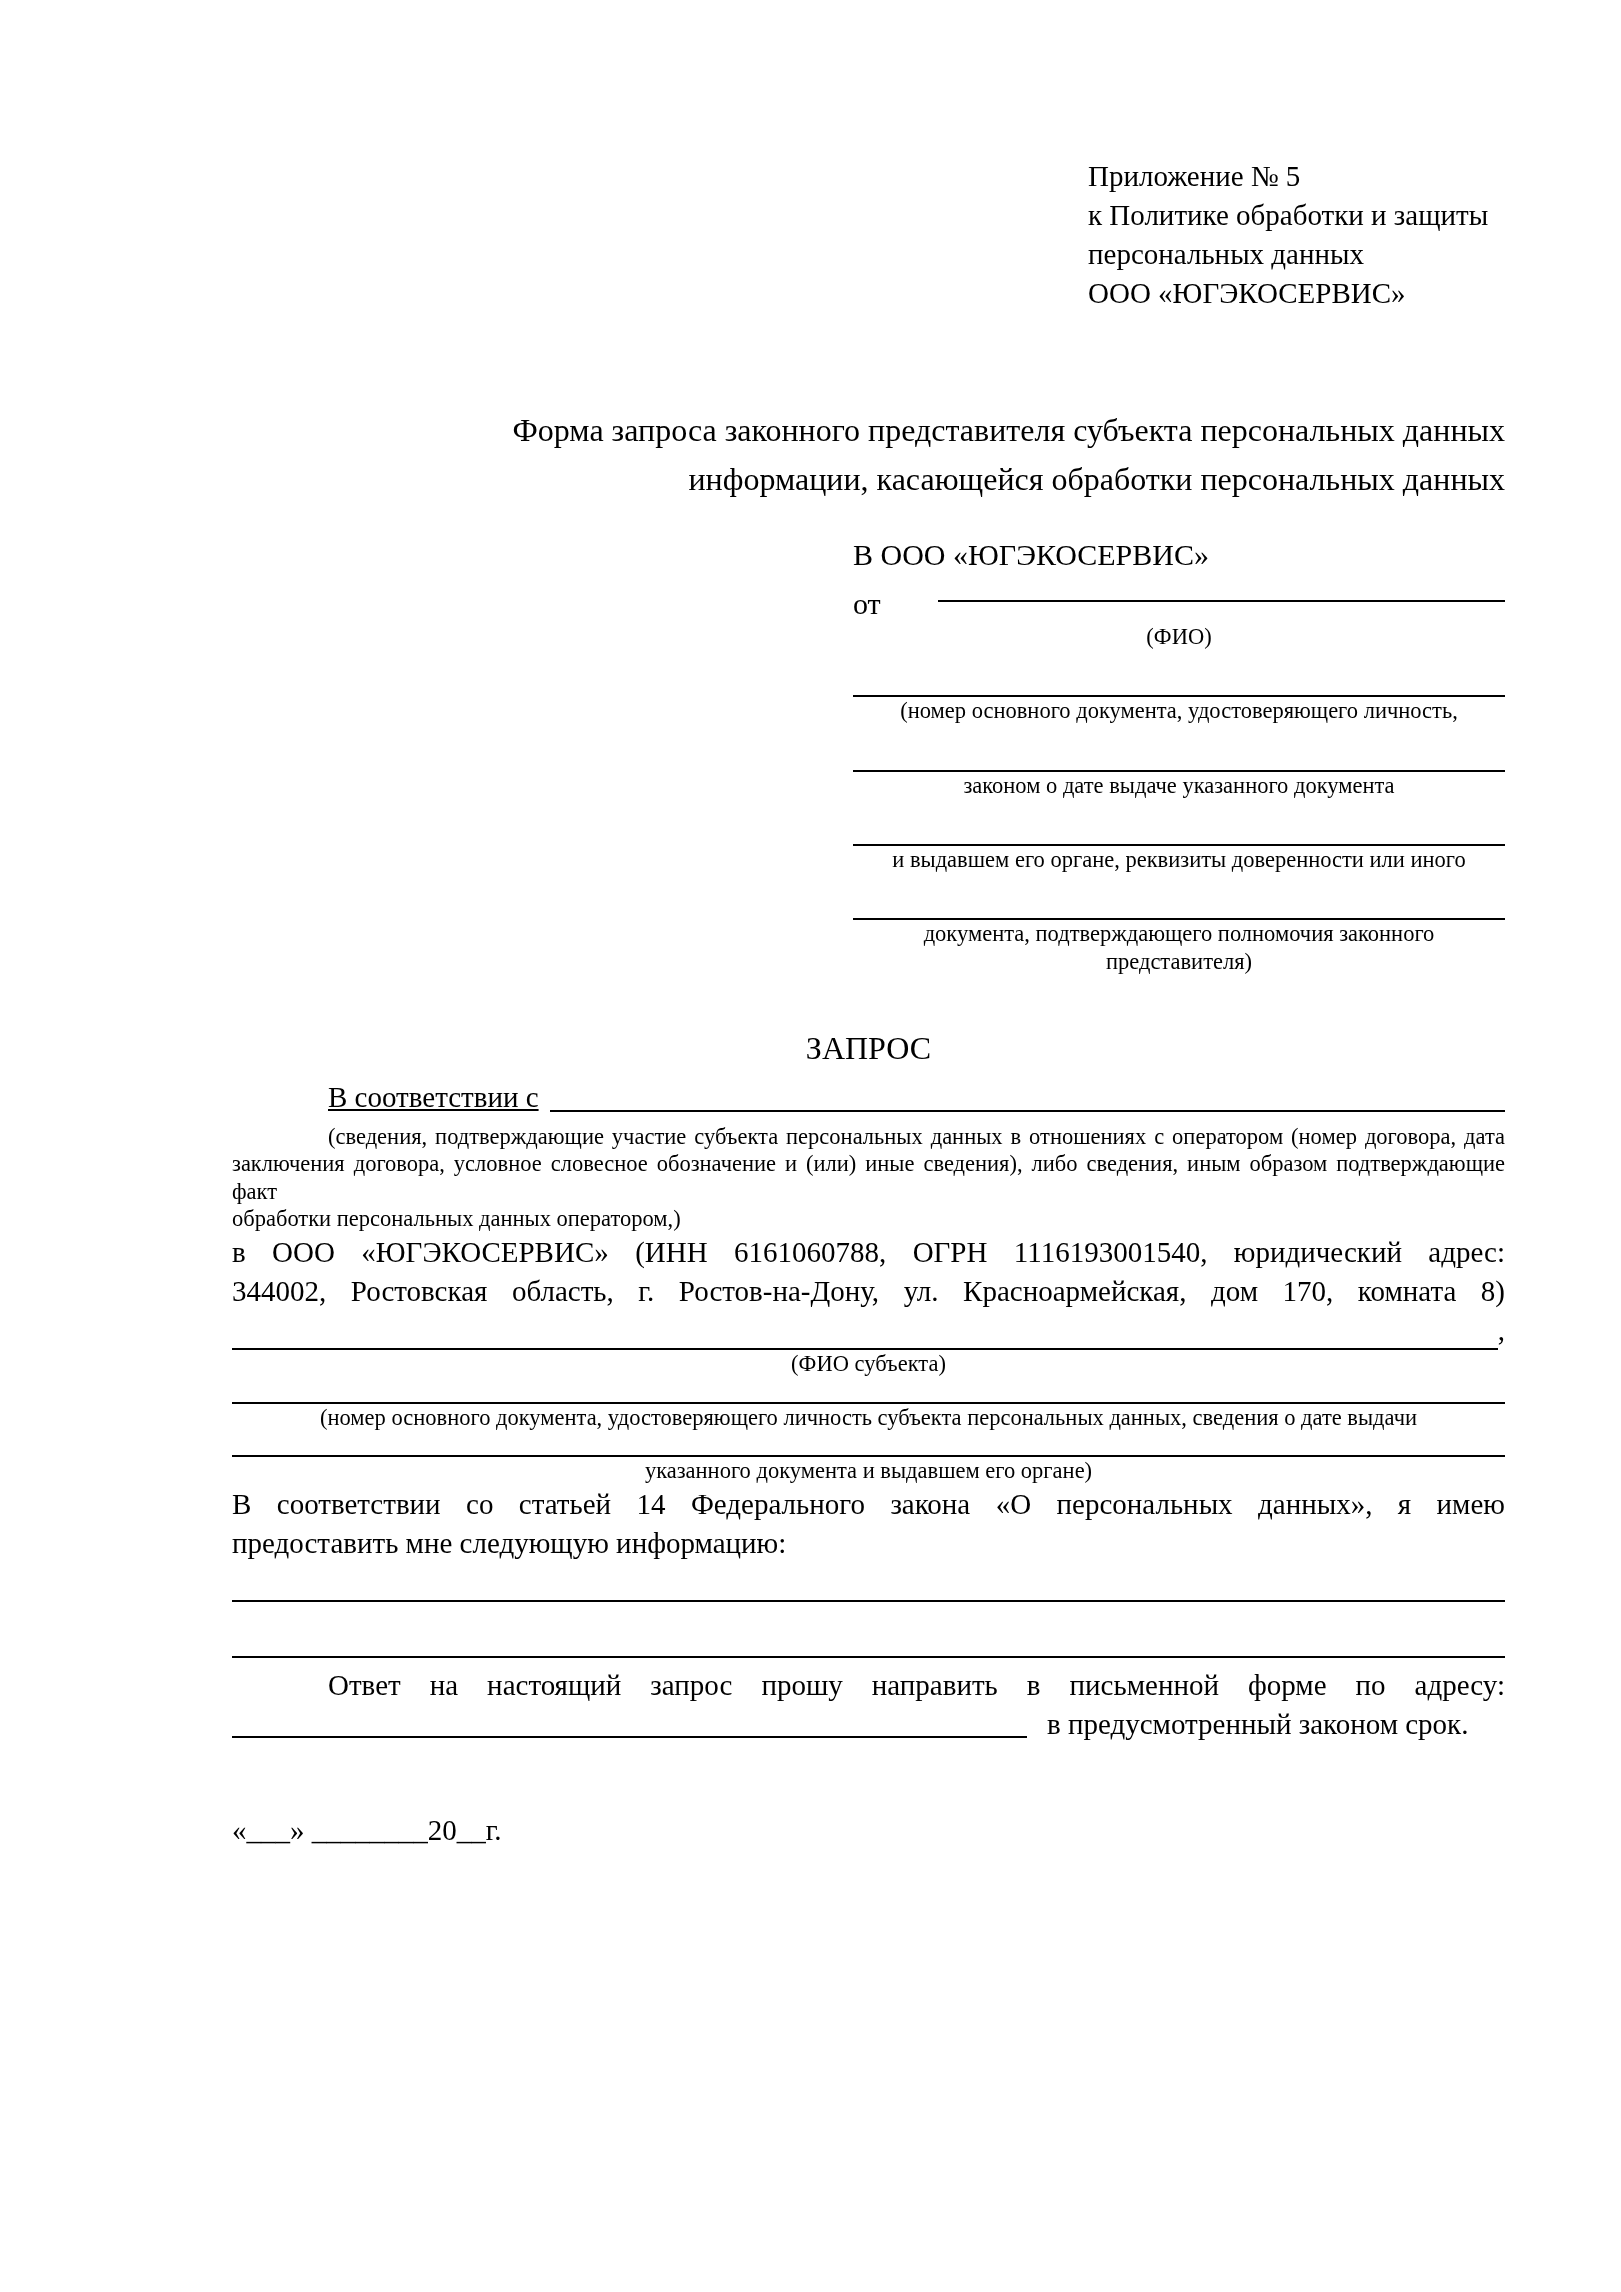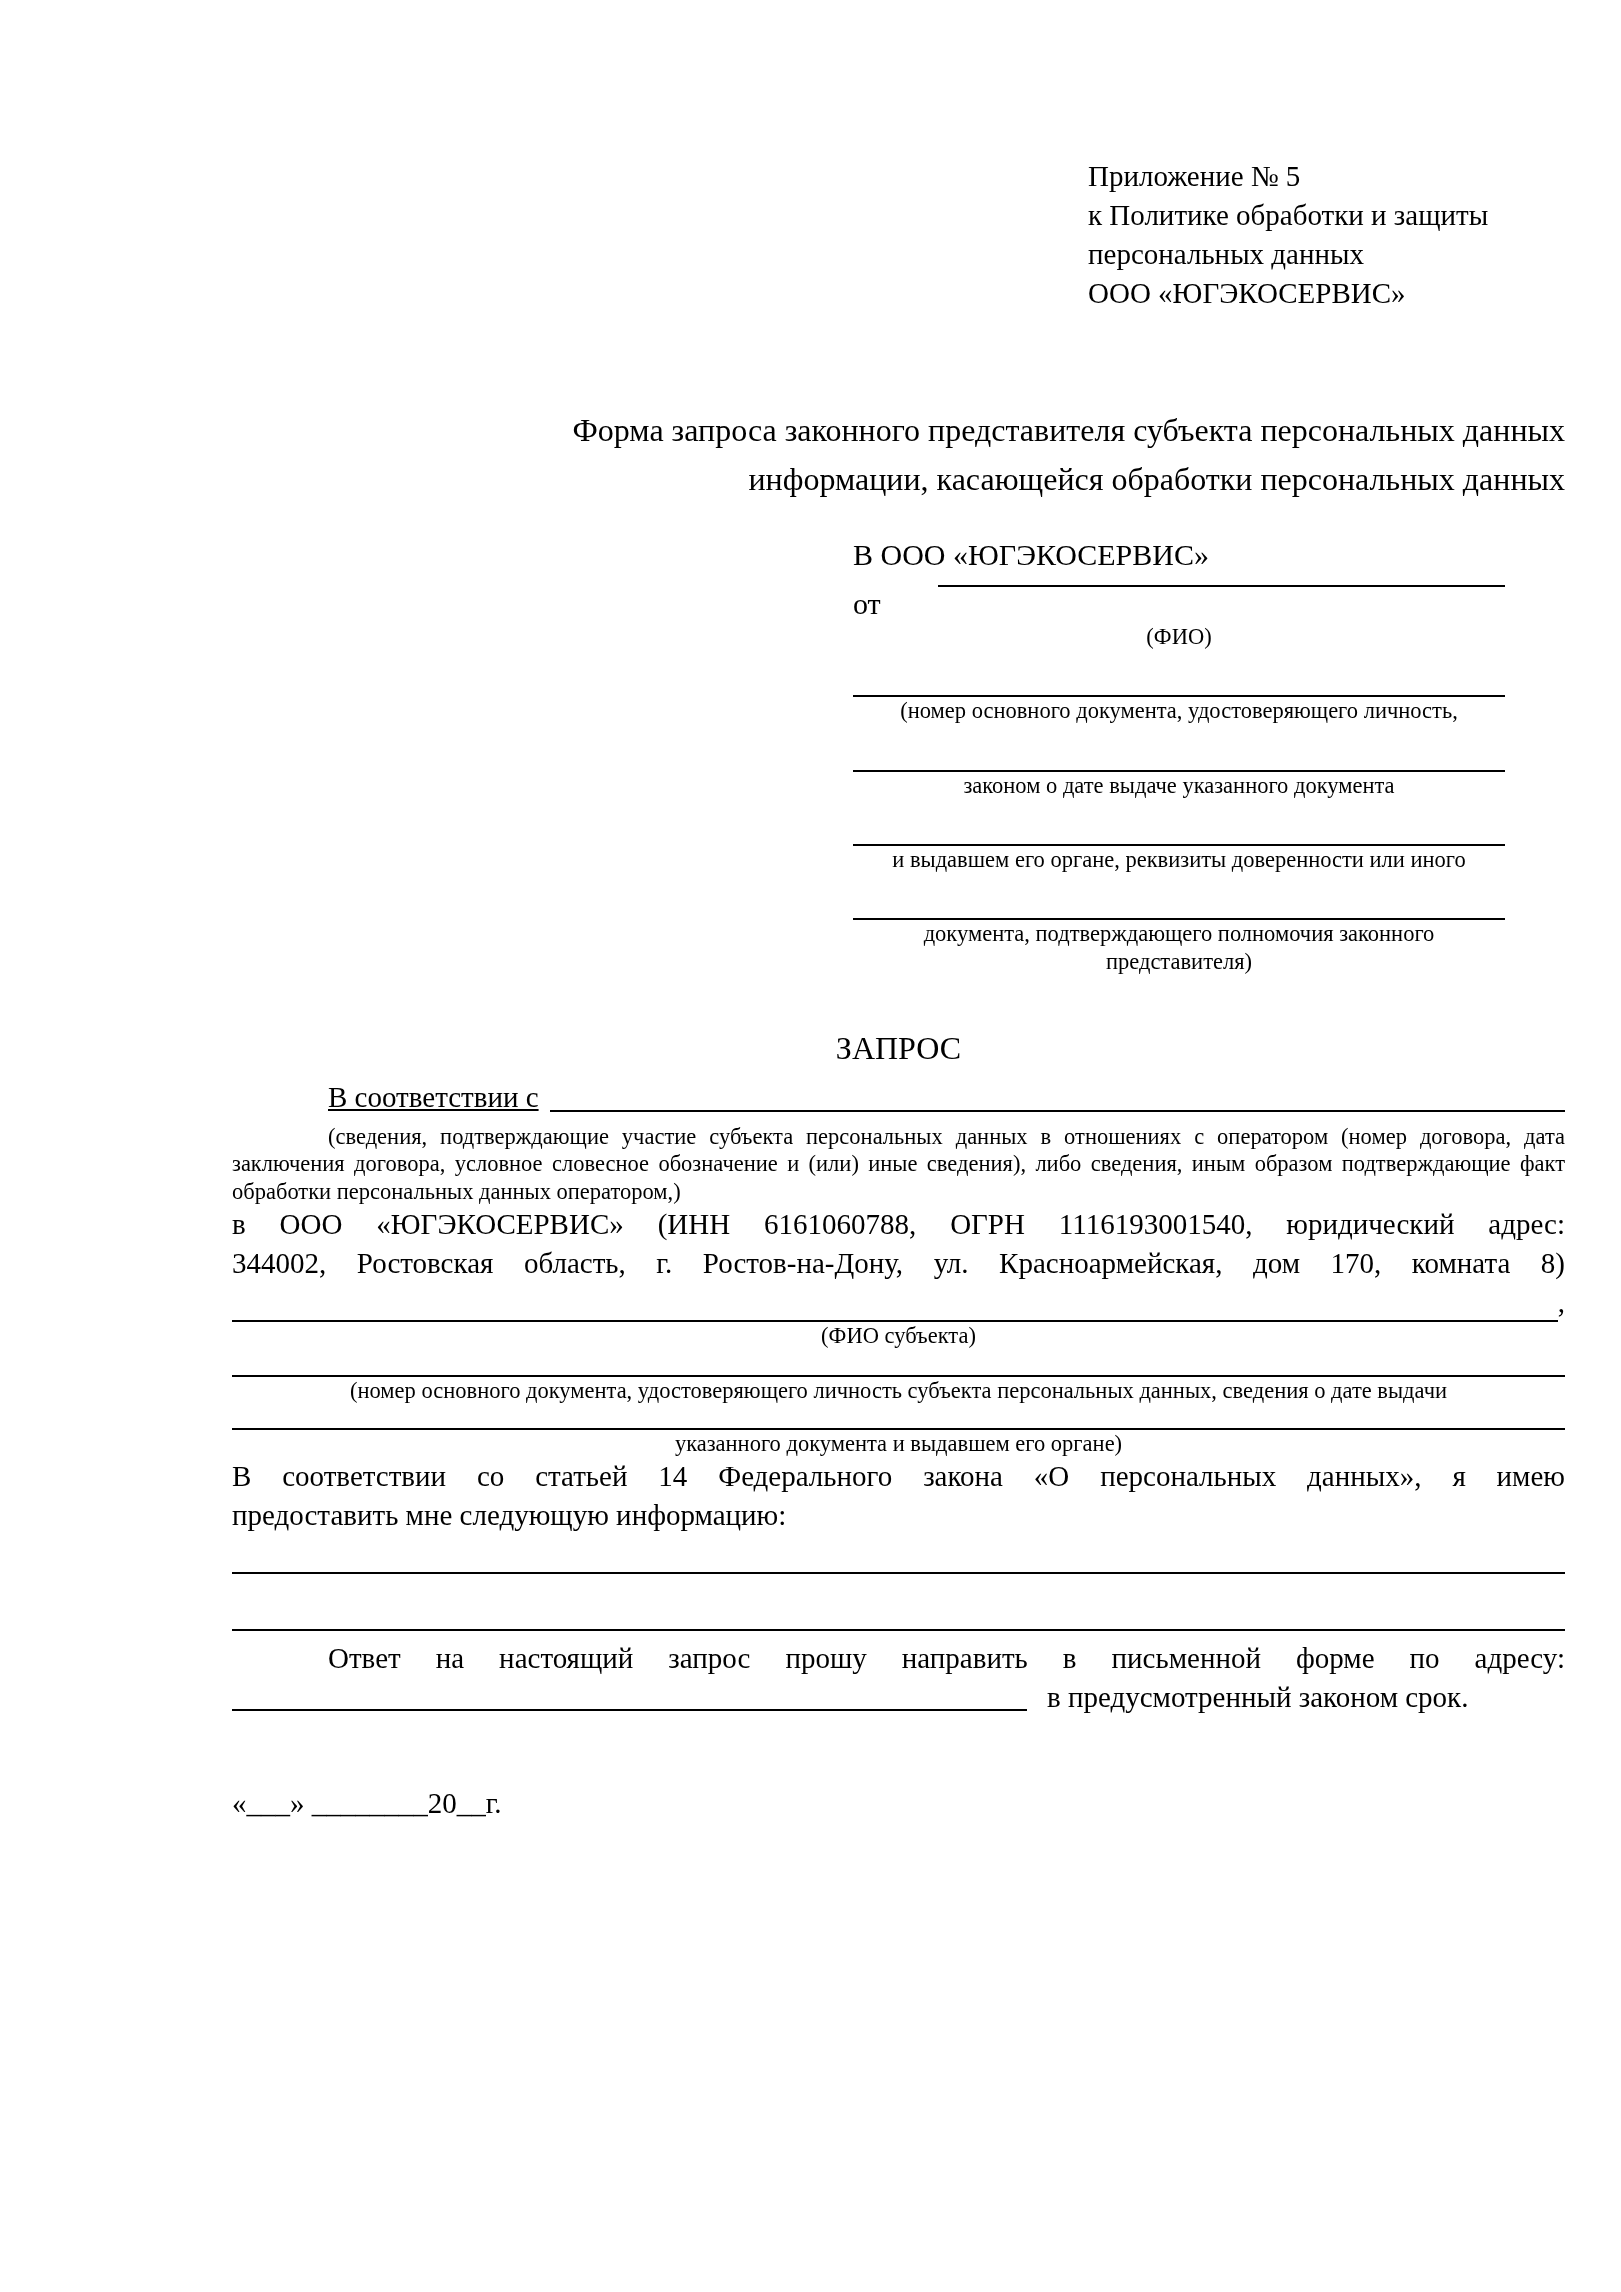--- a/index.html
+++ b/index.html
@@ -2,39 +2,39 @@
 <html><head>
 <meta charset="utf-8">
 <style>
   html,body{margin:0;padding:0;background:#888;}
   .page{
     position:relative;
     width:1621px;height:2293px;
     margin:0 auto;
     background:#ffffff;
     box-sizing:border-box;
-    padding:157px 56px 0 232px;
+    padding:157px 116px 0 232px;
     font-family:"Liberation Serif","DejaVu Serif",serif;
     color:#000;
     font-size:29px;line-height:39px;
   }
   
   .hdr{margin-left:856px;}
   .hdr div{white-space:nowrap;}
   
   .title{
     margin-top:93px;
     text-align:right;
     font-weight:normal;
     font-size:32px;line-height:49px;
   }
   
   .addr{margin-left:621px;width:652px;margin-top:31px;font-size:30px;}
   .addr .to{white-space:nowrap;}
-  .from-row{display:flex;align-items:flex-start;margin-top:9.8px;gap:45px;}
+  .from-row{display:flex;align-items:center;margin-top:9.8px;gap:45px;}
   .from-row .lbl{flex:0 0 auto;}
   .fill{flex:1 1 auto;border-bottom:2.9px solid #000;margin-left:11.8px;margin-bottom:4.9px;height:1px;}
   .cap{font-size:22.5px;line-height:27.4px;}
   .center{text-align:center;}
   .uline{border-bottom:2.9px solid #000;height:45px;}
   
   .zapros{ text-align:center;font-size:32px;margin-top:54px;}
   .intro-row{display:flex;align-items:flex-end;margin-top:9.8px;text-decoration:underline;}
   .intro-row .lbl{flex:0 0 auto;padding-left:96px;}
   .smallp{margin-top:5.9px;}

